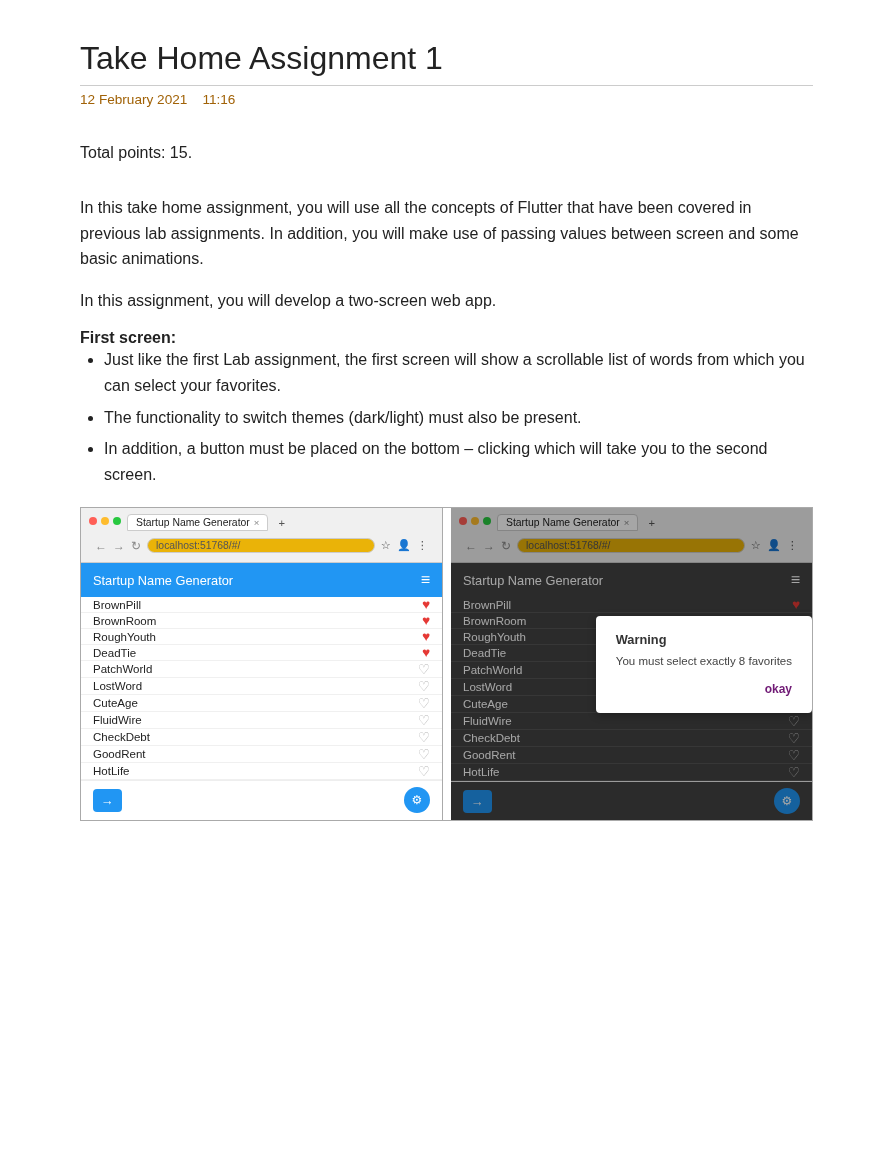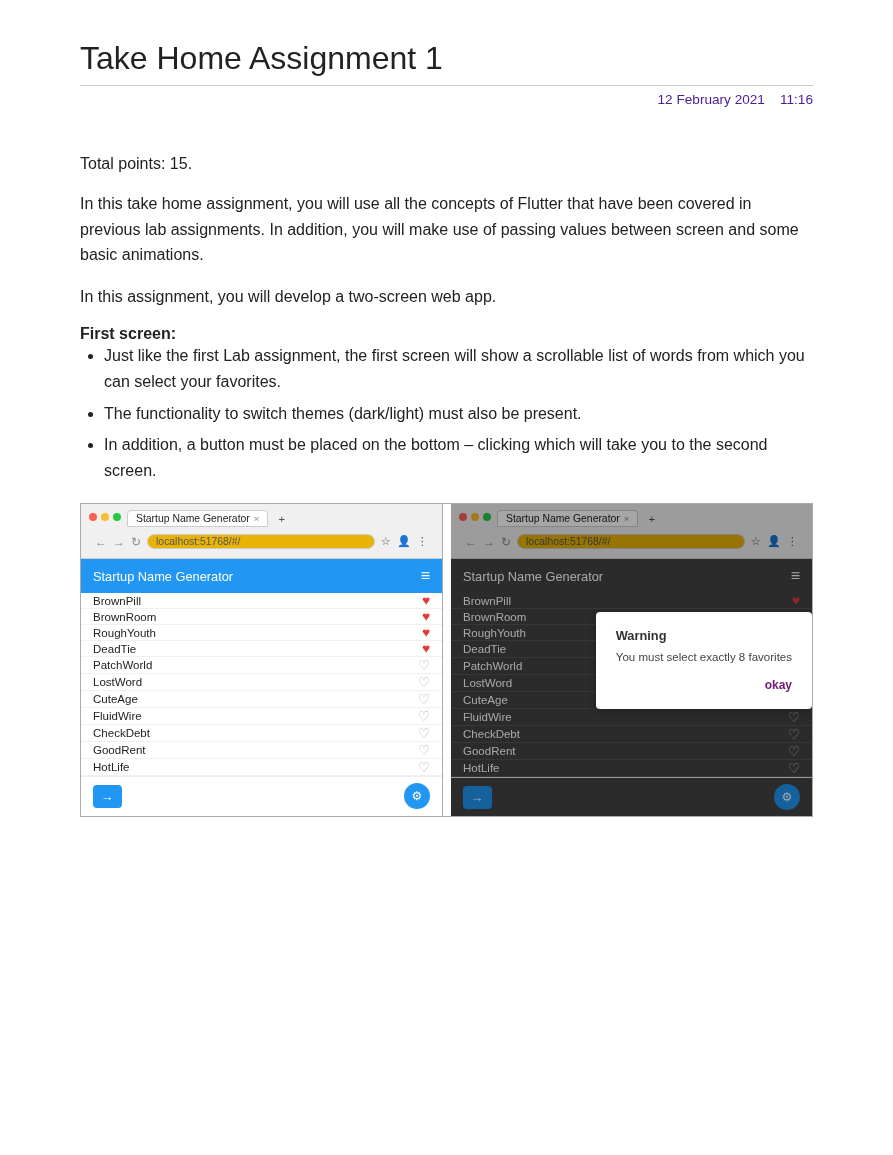--- a/index.html
+++ b/index.html
@@ -13,27 +13,26 @@
     }
     .page-title {
       font-size: 2rem;
       font-weight: 400;
       margin-bottom: 6px;
       border-bottom: 1px solid #ccc;
       padding-bottom: 8px;
     }
     .meta {
       font-size: 0.85rem;
-      color: #4c1d95;
-      margin-bottom: 30px;
-      text-align: right;
+      color: #a16207;
+      margin-bottom: 19px;
     }
     .total-points {
       font-size: 1rem;
-      margin-bottom: 0;
+      margin-bottom: 15px;
     }
     .intro-para {
       font-size: 1rem;
       line-height: 1.6;
       margin-bottom: 16px;
     }
     .section-heading {
       font-size: 1rem;
       font-weight: 700;
     }

